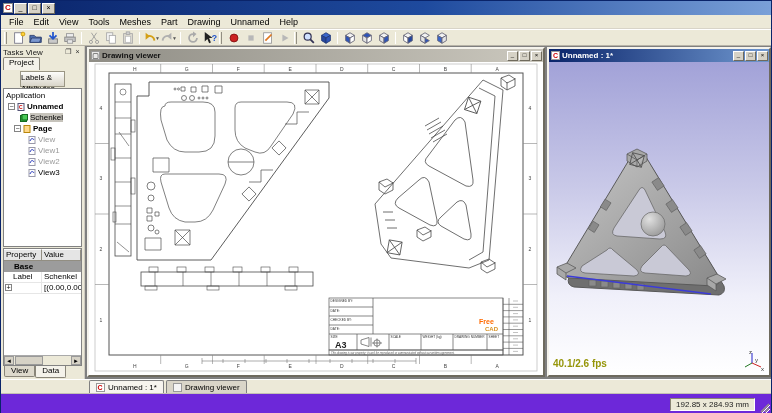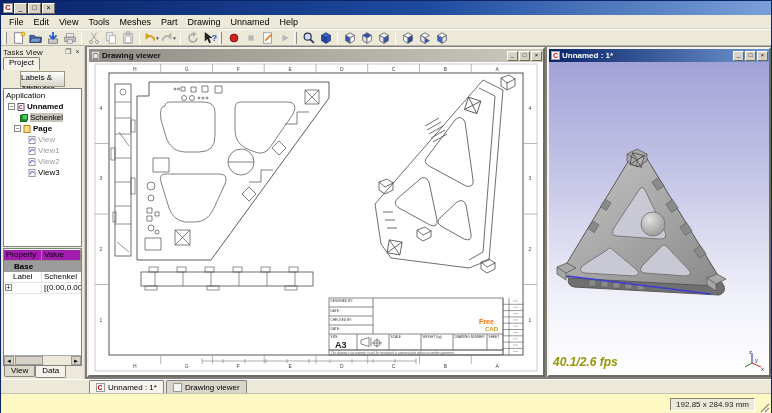--- a/index.html
+++ b/index.html
@@ -42,21 +42,21 @@
   .trow .sp { display:inline-block; }
   .expander { width:7px; height:7px; border:1px solid #848484; background:#fff; font-size:7px; line-height:5px; text-align:center; color:#333; margin-right:2px; flex:none; }
   .ticon { width:8px; height:8px; margin-right:2px; flex:none; }
   .tlabel { color:#000; }
   .tlabel.bold { font-weight:bold; }
   .tlabel.dim { color:#9a9a9a; }
   .trow.sel .tlabel { background:#c6c3bb; }
 
   
   .prop-panel { height:118px; margin:1px 2px 0 2px; border:1px solid #828282; background:#fff; font-size:8px; display:flex; flex-direction:column; }
-  .prop-head { display:flex; height:12px; background:#a21caf; flex:none; }
+  .prop-head { display:flex; height:12px; background:#e5e5e5; flex:none; }
   .prop-head div { border-right:1px solid #928e82; border-bottom:1px solid #928e82; border-top:1px solid #fff; padding:0 2px; }
   .ph-name { width:38px; } .ph-val { flex:1; }
   .prop-group { height:11px; background:#9c9c9c; font-weight:bold; padding-left:10px; flex:none; line-height:11px; }
   .prow { display:flex; height:11px; border-bottom:1px solid #e6e6e6; flex:none; }
   .prow .pn { width:38px; border-right:1px solid #e6e6e6; padding-left:9px; overflow:hidden; }
   .prow .pn.haspl { padding-left:1px; }
   .prow .pv { flex:1; padding-left:2px; overflow:hidden; white-space:nowrap; }
   .mini-exp { width:7px; height:7px; border:1px solid #848484; font-size:7px; line-height:5px; text-align:center; margin:1px 1px 0 0; display:inline-block; }
   .prop-fill { flex:1; }
   .prop-scroll { height:10px; background:#ece9d8; border-top:1px solid #aaa; display:flex; align-items:center; flex:none; }
@@ -73,30 +73,30 @@
   .ct-drawing { background:linear-gradient(90deg,#8f8d85,#cbc8be); color:#111; }
   .ct-viewer { background:linear-gradient(90deg,#0a246a,#6f97cf); color:#fff; }
   .ct-text { font-size:8px; font-weight:bold; flex:1; margin-left:2px; }
   .c-btn { width:11px; height:10px; background:#d6d2c6; border:1px solid; border-color:#fff #6f6a5c #6f6a5c #fff; font-size:6px; line-height:7px; text-align:center; margin-left:1px; color:#000; }
   .c-icon { width:9px; height:9px; background:#fff; border:1px solid #999; color:#c00; font-size:7px; font-weight:bold; line-height:7px; text-align:center; flex:none; }
   .c-icon.plain { background:#e8e8e8; color:#666; }
   .drawing-content { position:absolute; left:0; right:0; top:13px; bottom:0; background:#fff; }
   .drawing-content svg { display:block; width:100%; height:100%; }
   .view3d { position:absolute; left:0; right:0; top:13px; bottom:0; background:linear-gradient(180deg,#a2a2d8 0%,#c9c9e8 40%,#f0f0fa 75%,#ffffff 100%); }
   .view3d svg.part { display:block; width:100%; height:100%; }
-  .fps { position:absolute; left:4px; bottom:6px; color:#96960a; font-weight:bold; font-size:12px;font-style:italic; }
+  .fps { position:absolute; left:4px; bottom:6px; color:#96960a; font-weight:bold; font-size:10px; }
   .axis-cross { position:absolute; right:3px; bottom:4px; width:24px; height:22px; }
 
   
   .window-tabs { height:14px; background:#ece9d8; display:flex; align-items:flex-end; padding-left:88px; border-top:1px solid #fff; }
   .wtab { height:13px; display:flex; align-items:center; border:1px solid #808080; border-bottom:none; border-radius:2px 2px 0 0; padding:0 6px; font-size:8px; background:#d9d5c8; margin-right:2px; gap:3px; }
   .wtab.active { background:#f6f4ee; }
 
   
-  .statusbar { height:21px; background:#fef9c3; border-top:1px solid #c4c0b4; display:flex; align-items:center; position:relative; }
+  .statusbar { height:21px; background:#6d28d9; border-top:1px solid #c4c0b4; display:flex; align-items:center; position:relative; }
   .status-dims { margin-left:auto; margin-right:16px; border:1px solid; border-color:#8a8674 #fff #fff #8a8674; font-size:8px; padding:1px 5px; background:#ece9d8; color:#222; }
   .grip { position:absolute; right:1px; bottom:1px; width:12px; height:12px; }
 
   svg text { font-family:"Liberation Sans",sans-serif; }
 </style>
 </head>
 <body>
 
 <div class="app">
 

